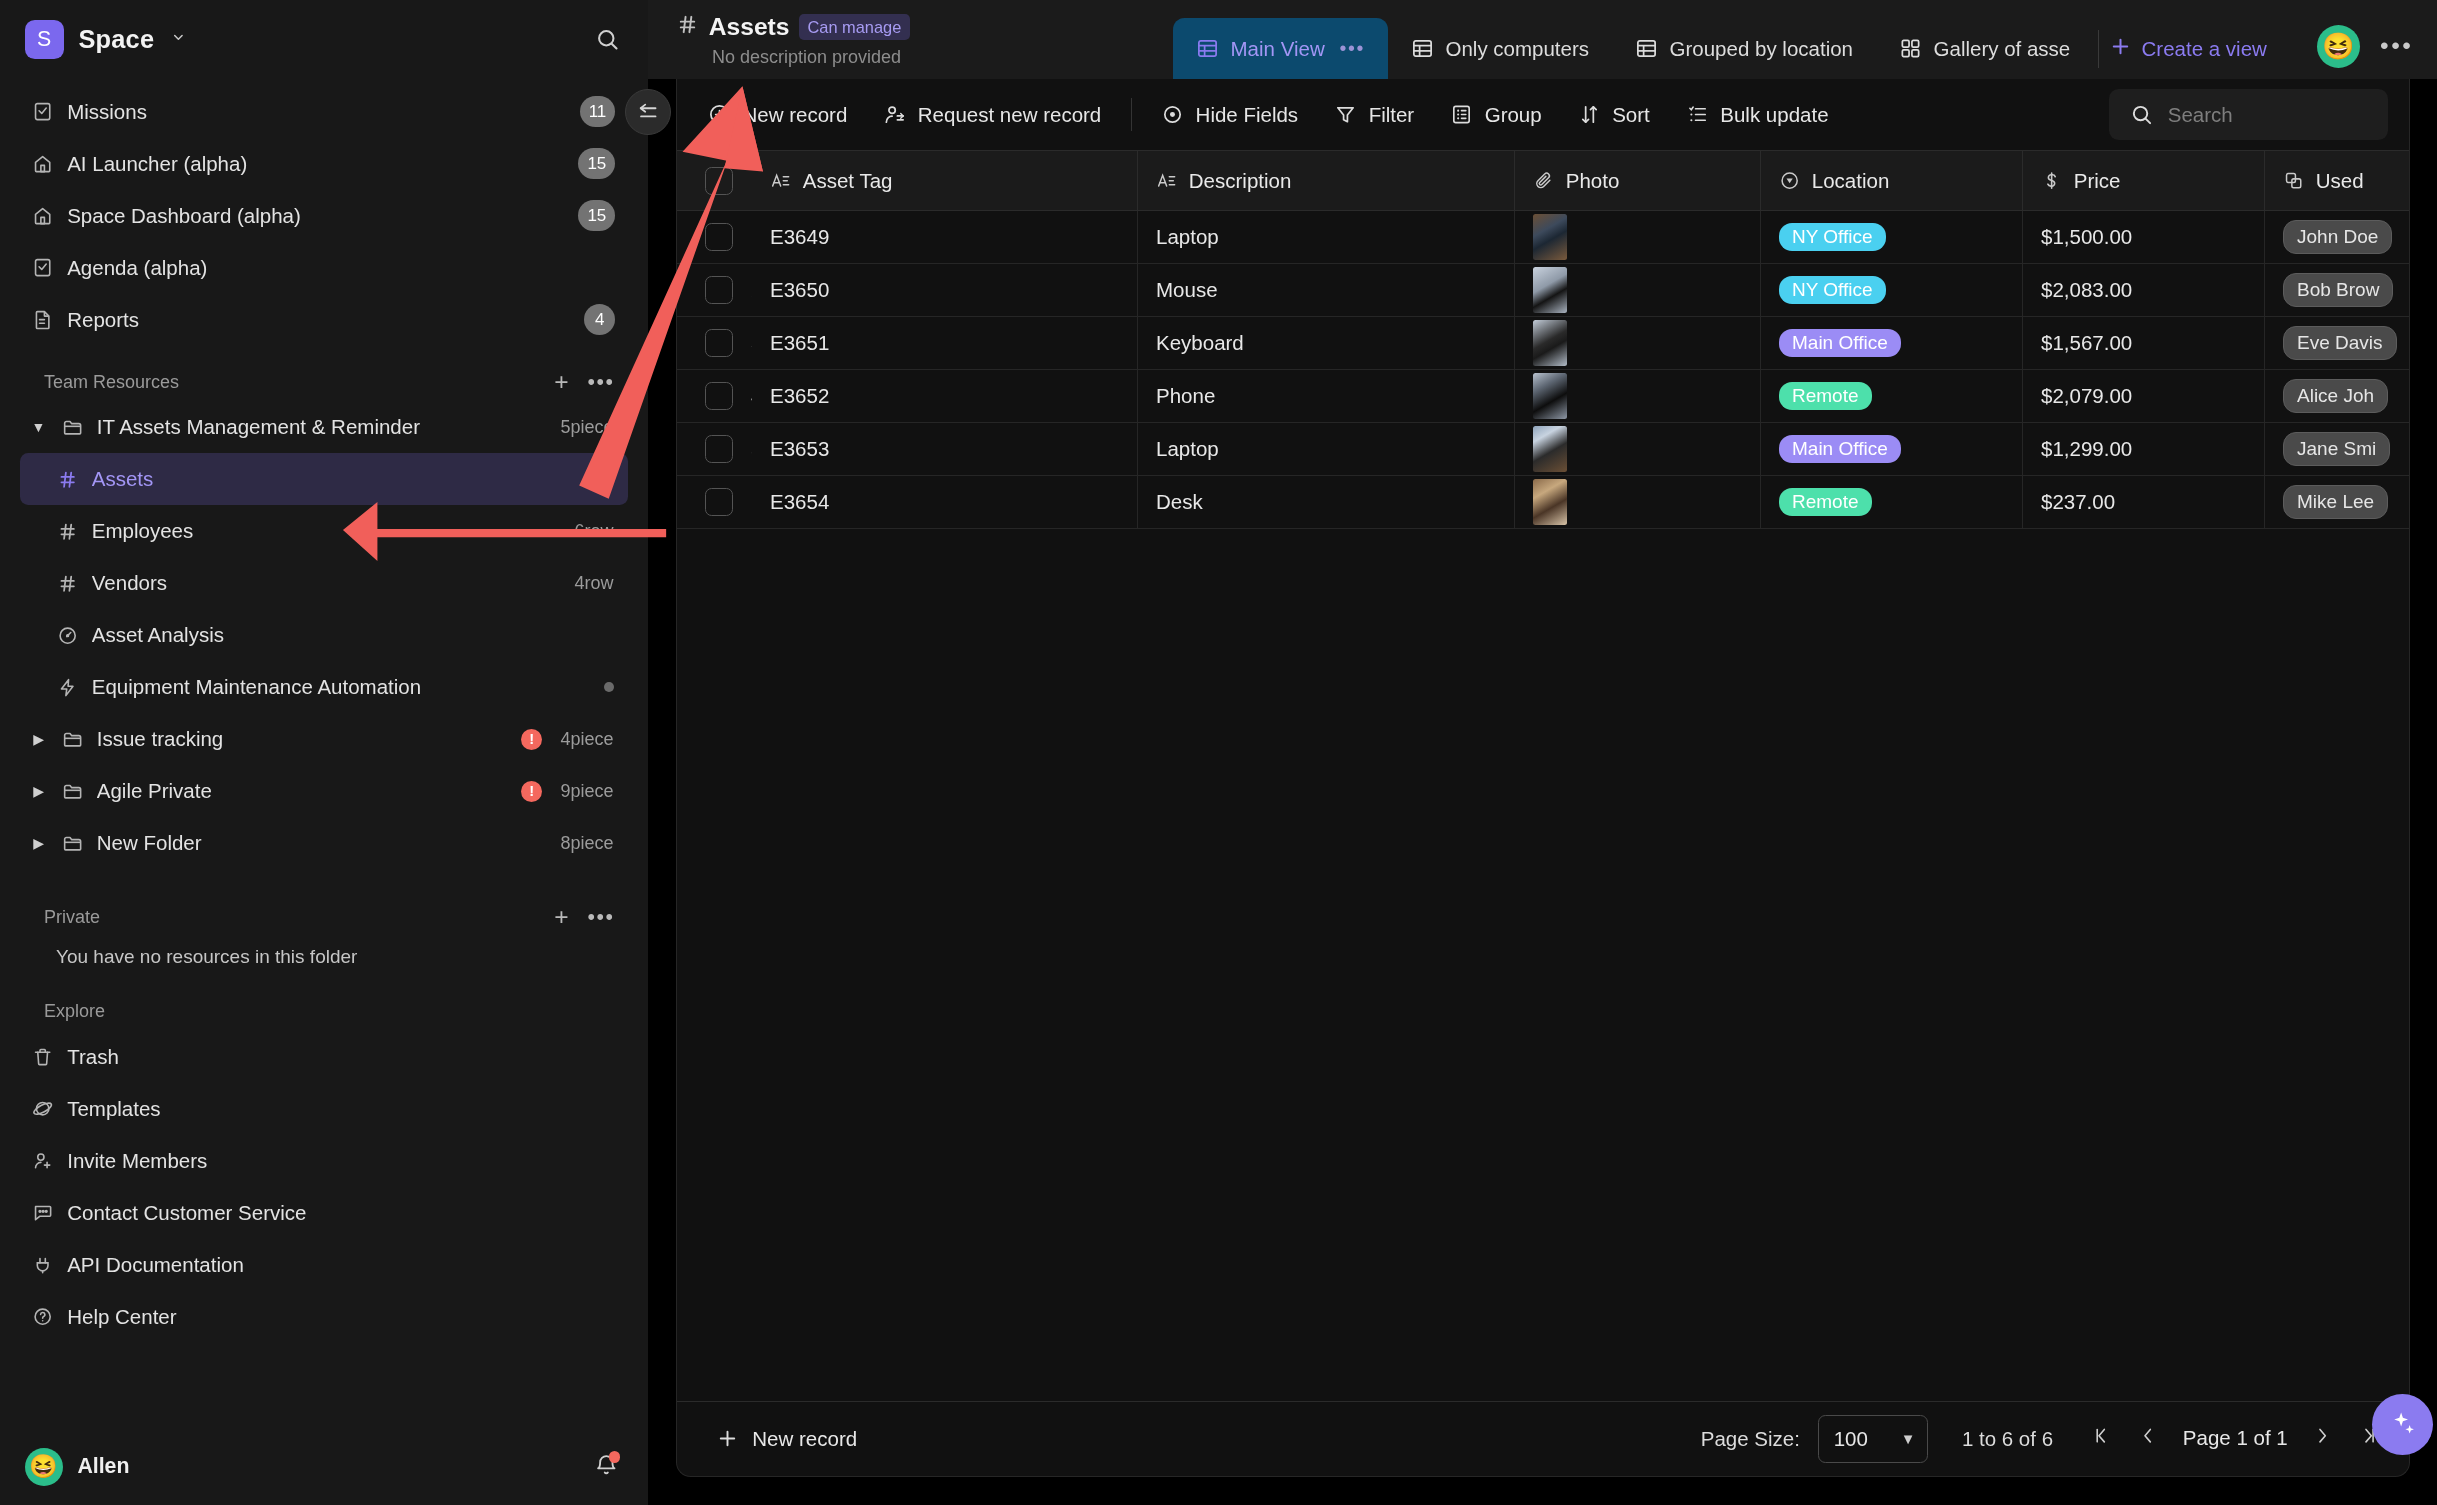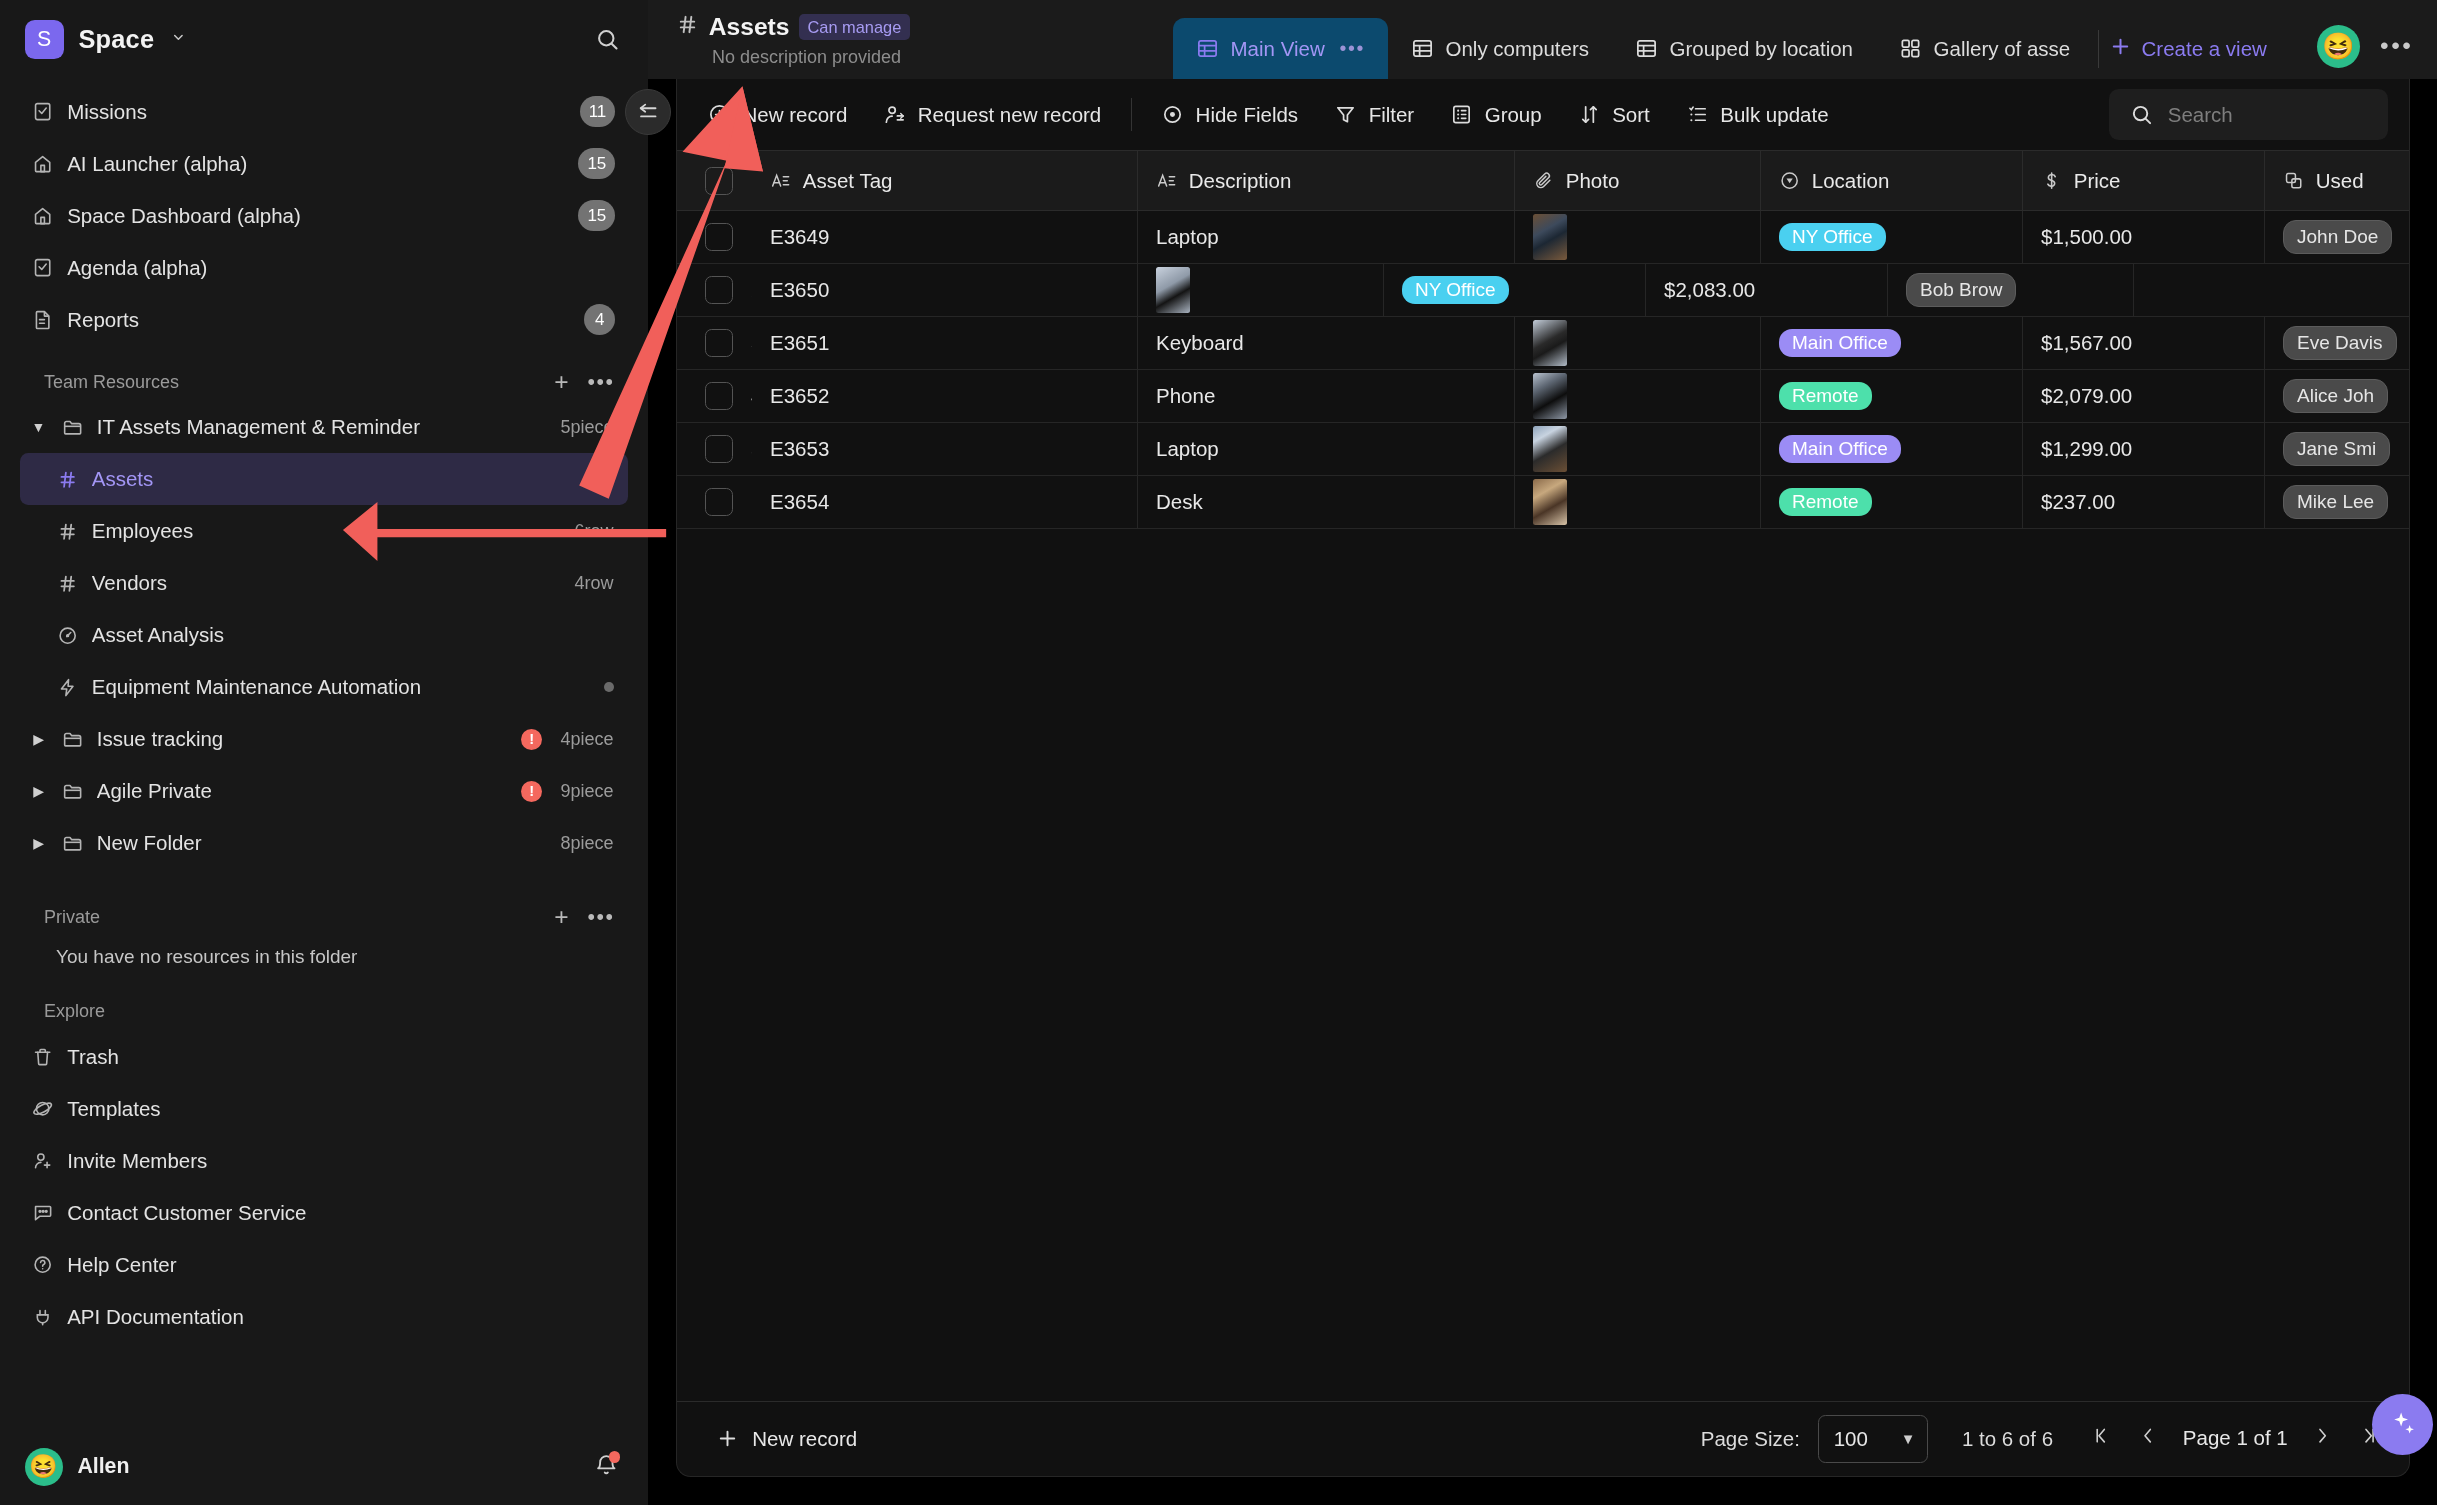--- a/index.html
+++ b/index.html
@@ -509,37 +509,37 @@
               <circle cx="12.5" cy="10.5" r="1" fill="currentColor"></circle>
               <circle cx="16" cy="10.5" r="1" fill="currentColor"></circle>
             </svg>
         </span>
         <span class="nav-label">Contact Customer Service</span>
       </div>
 
       <div class="nav-item">
         <span class="nav-ico">
           <svg width="21.3" height="21.3" viewBox="0 0 24 24" fill="none" stroke="currentColor" stroke-width="1.8" stroke-linecap="round">
+              <path d="M9 5v5M15 5v5"></path>
+              <path d="M6 10h12v3a6 6 0 0 1-12 0z"></path>
+              <line x1="12" y1="19" x2="12" y2="21"></line>
+            </svg>
+        </span>
+        <span class="nav-label">API Documentation</span>
+      </div>
+
+      <div class="nav-item">
+        <span class="nav-ico">
+          <svg width="21.3" height="21.3" viewBox="0 0 24 24" fill="none" stroke="currentColor" stroke-width="1.8" stroke-linecap="round">
               <circle cx="12" cy="12" r="8.5"></circle>
               <path d="M9.7 9.6a2.4 2.4 0 1 1 3.1 2.4c-.6.3-.8.8-.8 1.4v.4"></path>
               <circle cx="12" cy="16.6" r=".9" fill="currentColor" stroke="none"></circle>
             </svg>
         </span>
         <span class="nav-label">Help Center</span>
-      </div>
-
-      <div class="nav-item">
-        <span class="nav-ico">
-          <svg width="21.3" height="21.3" viewBox="0 0 24 24" fill="none" stroke="currentColor" stroke-width="1.8" stroke-linecap="round">
-              <path d="M9 5v5M15 5v5"></path>
-              <path d="M6 10h12v3a6 6 0 0 1-12 0z"></path>
-              <line x1="12" y1="19" x2="12" y2="21"></line>
-            </svg>
-        </span>
-        <span class="nav-label">API Documentation</span>
       </div>
     </div>
 
     <div class="sb-bottom-spacer"></div>
 
     <div class="sb-footer">
       <div class="avatar-circle">😆</div>
       <div class="user-name">Allen</div>
       <div class="bell-wrap">
         <svg width="24.6" height="24.6" viewBox="0 0 24 24" fill="none" stroke="currentColor" stroke-width="1.8" stroke-linecap="round" stroke-linejoin="round">
@@ -830,20 +830,21 @@
                 <span class="chip-gray">John Doe</span>
               </div>
           </div>
 
           <div class="grow">
             <div class="gc c-check">
               <span class="cbox"></span>
               <span class="rownum">2</span>
             </div>
             <div class="gc c-tag">E3650</div>
+            <div class="gc c-desc">Mouse</div>
             <div class="gc c-photo">
                 <span class="thumb t2"></span>
               </div>
             <div class="gc c-loc">
                 <span class="chip" style="background:#4ad0f0">NY Office</span>
               </div>
             <div class="gc c-price">$2,083.00</div>
             <div class="gc c-used">
                 <span class="chip-gray">Bob Brow</span>
               </div>

